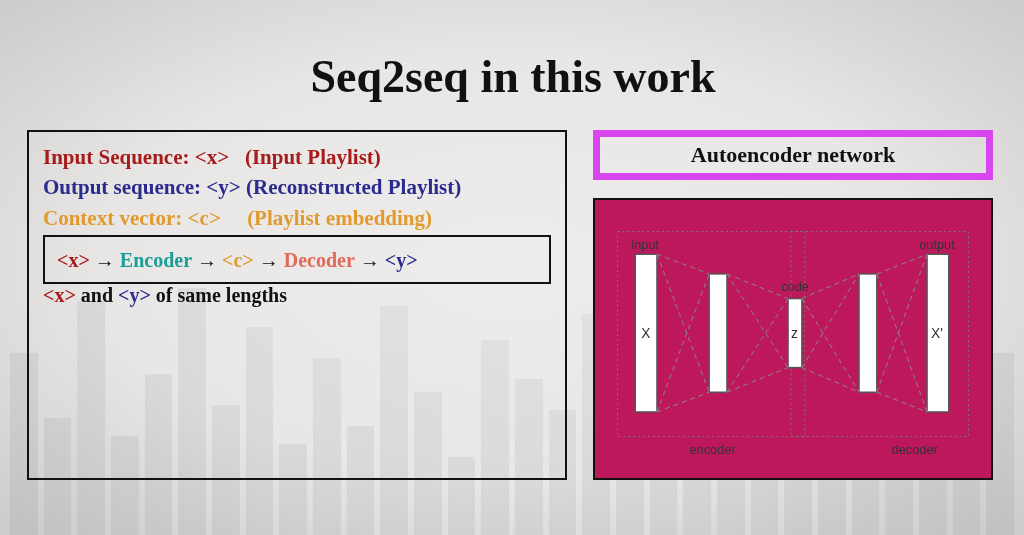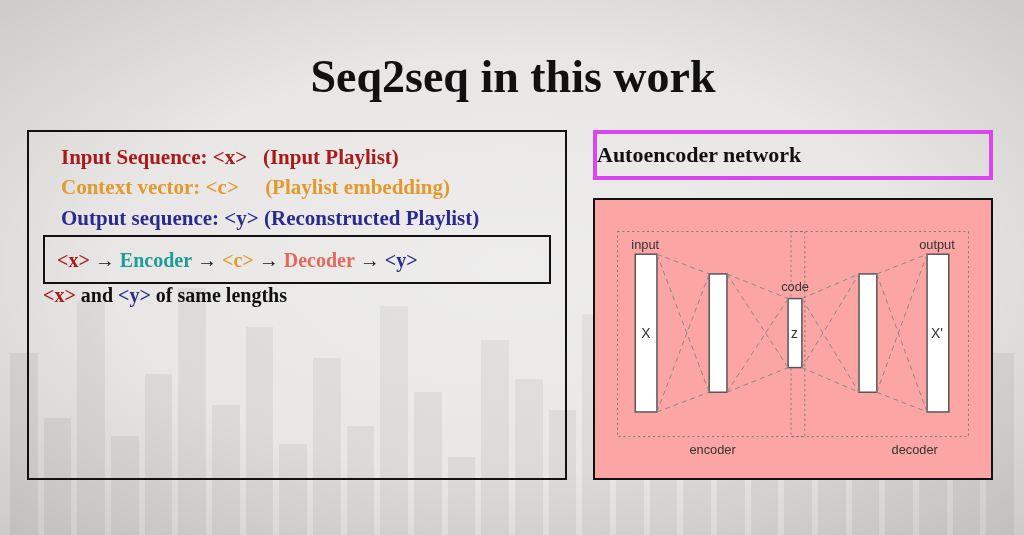--- a/index.html
+++ b/index.html
@@ -63,21 +63,20 @@
     font-size: 22px;
     font-weight: 900;
     color: #111;
     margin-bottom: 34px;
   }
 
   .lp-line {
     font-size: 21px;
     font-weight: 900;
     line-height: 1.45;
-    margin-left: 18px;
   }
   .c-red   { color: #a81b1b; }
   .c-amber { color: #e29a2c; }
   .c-navy  { color: #2a2a8f; }
   .c-teal  { color: #1c9e97; }
   .c-coral { color: #e26a5a; }
   .c-black { color: #111; }
 
   .flow-box {
     border: 2px solid #111;
@@ -94,39 +93,39 @@
     font-size: 20px;
     font-weight: 900;
   }
 
   .right-title-box {
     position: absolute;
     right: 31px;
     top: 130px;
     width: 400px;
     height: 50px;
-    border: 4px solid #d946ef;
+    border: 7px solid #d946ef;
     box-sizing: border-box;
     display: flex;
     align-items: center;
-    justify-content: flex-start;
+    justify-content: center;
     font-size: 22px;
     font-weight: 900;
     color: #111;
   }
 
   .right-diagram-box {
     position: absolute;
     right: 31px;
     top: 198px;
     width: 400px;
     height: 282px;
     border: 2px solid #111;
     box-sizing: border-box;
-    background: #fca5a5;
+    background: #be185d;
   }
 
   .right-diagram-box svg {
     width: 100%;
     height: 100%;
     display: block;
   }
 
   .dlabel {
     font-family: Arial, Helvetica, sans-serif;
@@ -176,25 +175,25 @@
 </div>
 <div class="vignette"></div>
 
 <div class="slide-title">Seq2seq in this work</div>
 
 <div class="left-panel">
 
   <div class="lp-line c-red">
     <span>Input Sequence: </span><span>&lt;x&gt;</span><span style="white-space:pre">   (Input Playlist)</span>
   </div>
+  <div class="lp-line c-navy">
+    <span>Output sequence: </span><span>&lt;y&gt;</span><span style="white-space:pre"> (Reconstructed Playlist)</span>
+  </div>
   <div class="lp-line c-amber">
     <span>Context vector: </span><span>&lt;c&gt;</span><span style="white-space:pre">     (Playlist embedding)</span>
-  </div>
-  <div class="lp-line c-navy">
-    <span>Output sequence: </span><span>&lt;y&gt;</span><span style="white-space:pre"> (Reconstructed Playlist)</span>
   </div>
 
   <div class="flow-box">
     <span class="c-red">&lt;x&gt;</span>
     <span class="c-black"> → </span>
     <span class="c-teal">Encoder</span>
     <span class="c-black"> → </span>
     <span class="c-amber">&lt;c&gt;</span>
     <span class="c-black"> → </span>
     <span class="c-coral">Decoder</span>

